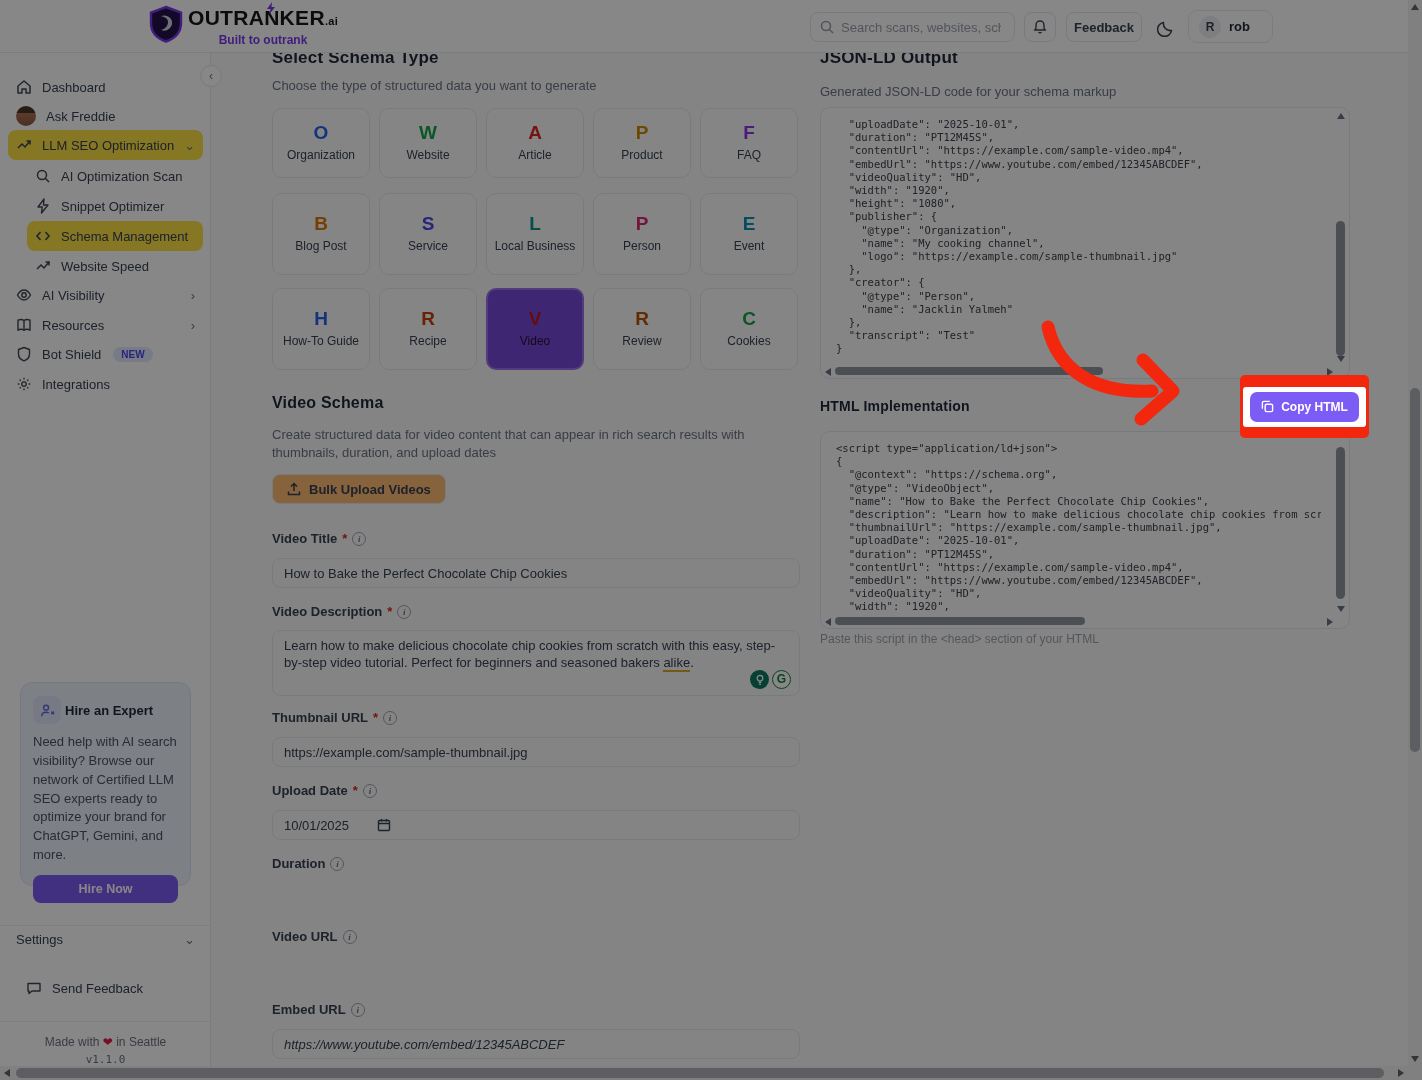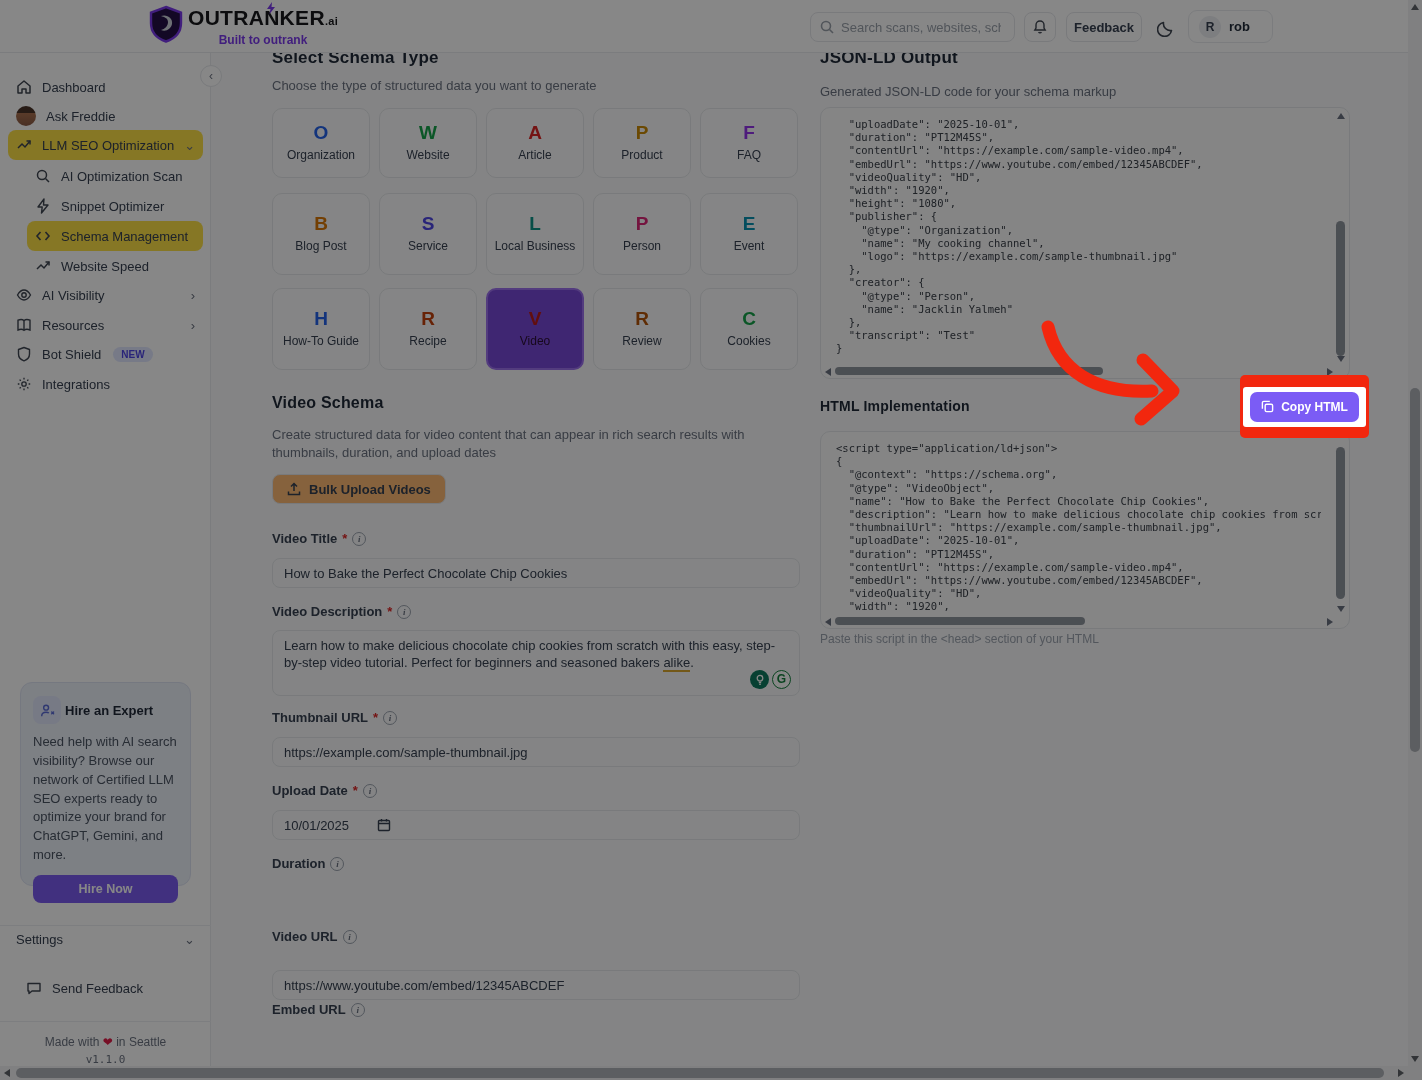--- a/index.html
+++ b/index.html
@@ -396,21 +396,21 @@
 
   <div class="f-label" style="top:929px">
       <span>Video URL</span>
       <span class="info-ico">i</span>
     </div>
 
   <div class="f-label" style="top:1002px">
       <span>Embed URL</span>
       <span class="info-ico">i</span>
     </div>
-  <input class="f-input" style="top: 970px;" value="https://www.youtube.com/embed/12345ABCDEF">
+  <input class="f-input" style="top: 1029px; font-style: italic;" value="https://www.youtube.com/embed/12345ABCDEF">
 
   <div class="h-main" style="left:820px; top:48px">JSON-LD Output</div>
   <div class="sub" style="left:820px; top:84px">Generated JSON-LD code for your schema markup</div>
   <div class="codebox" style="top:107px; height:272px">
     <pre>  "uploadDate": "2025-10-01",
   "duration": "PT12M45S",
   "contentUrl": "https://example.com/sample-video.mp4",
   "embedUrl": "https://www.youtube.com/embed/12345ABCDEF",
   "videoQuality": "HD",
   "width": "1920",

